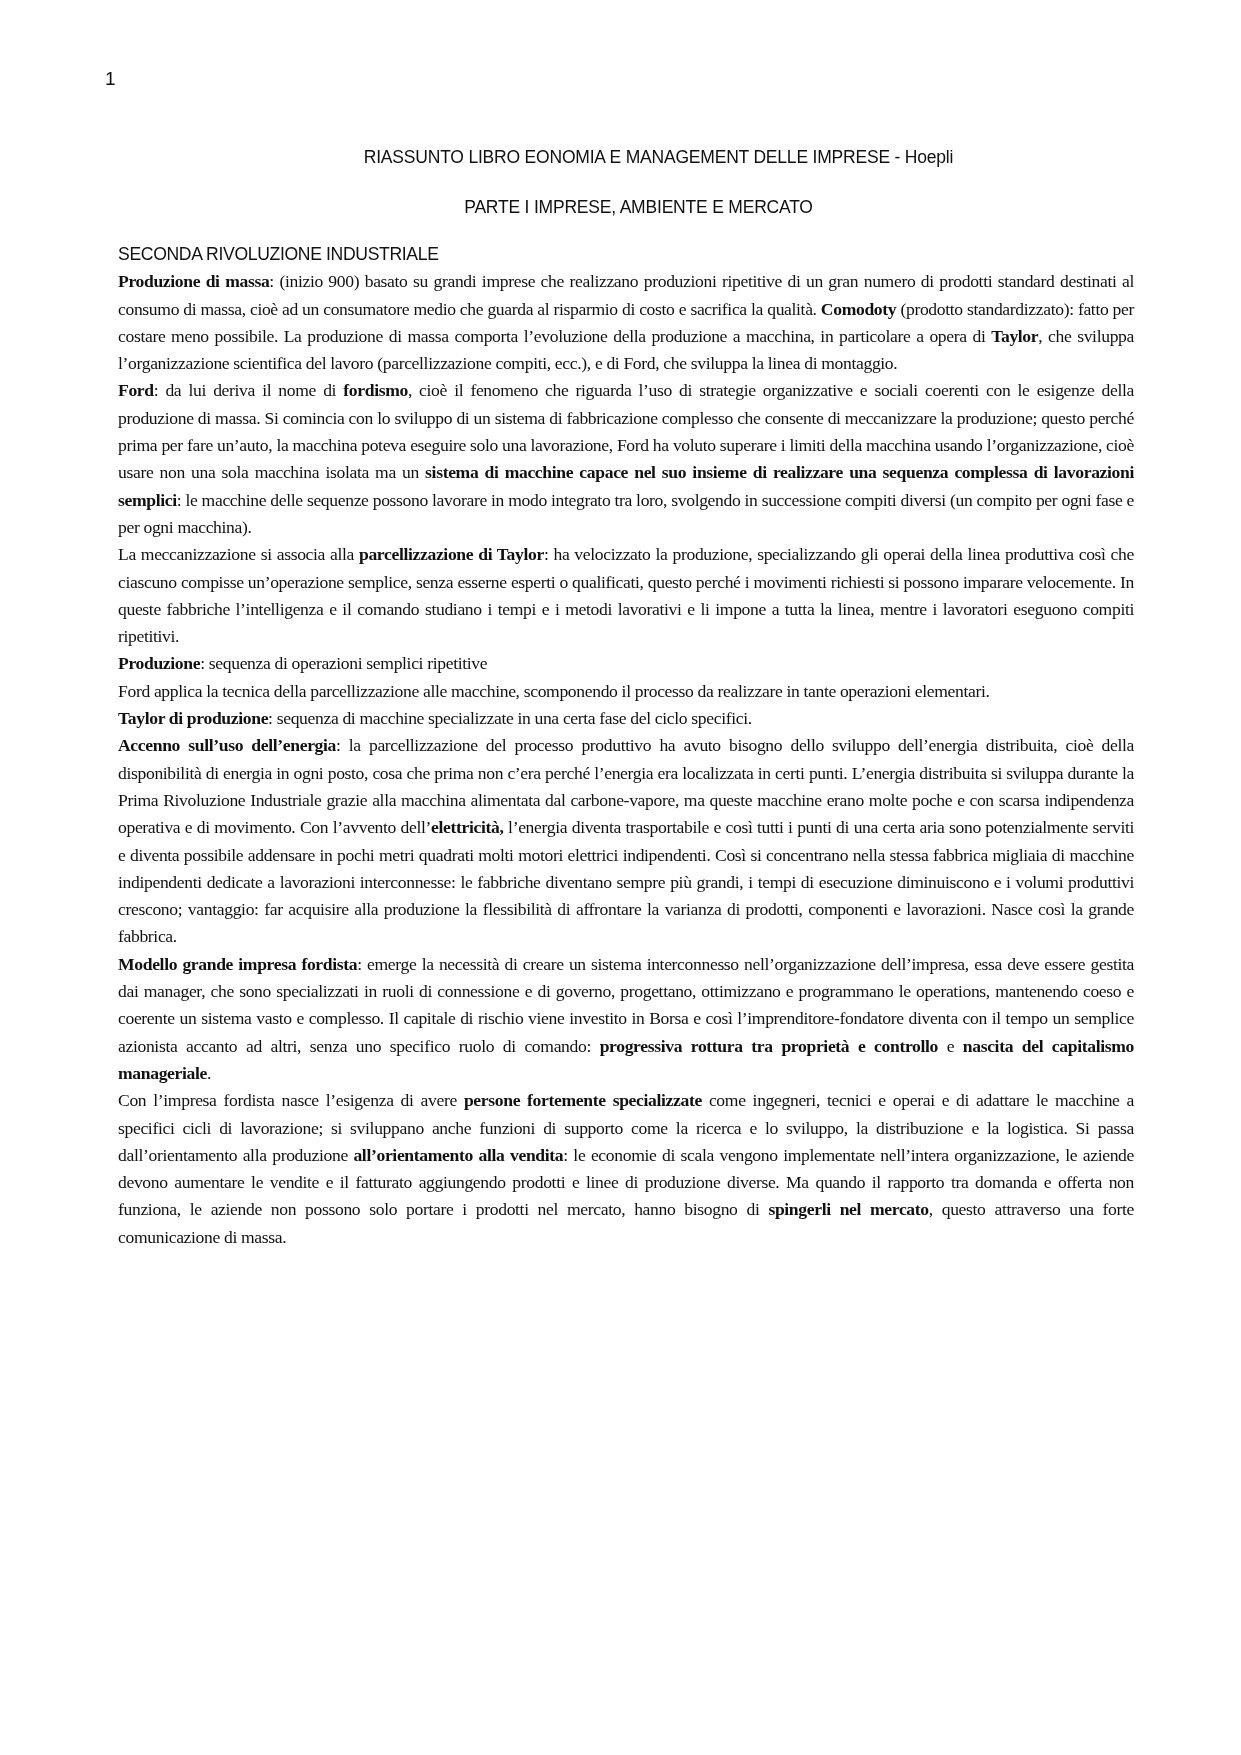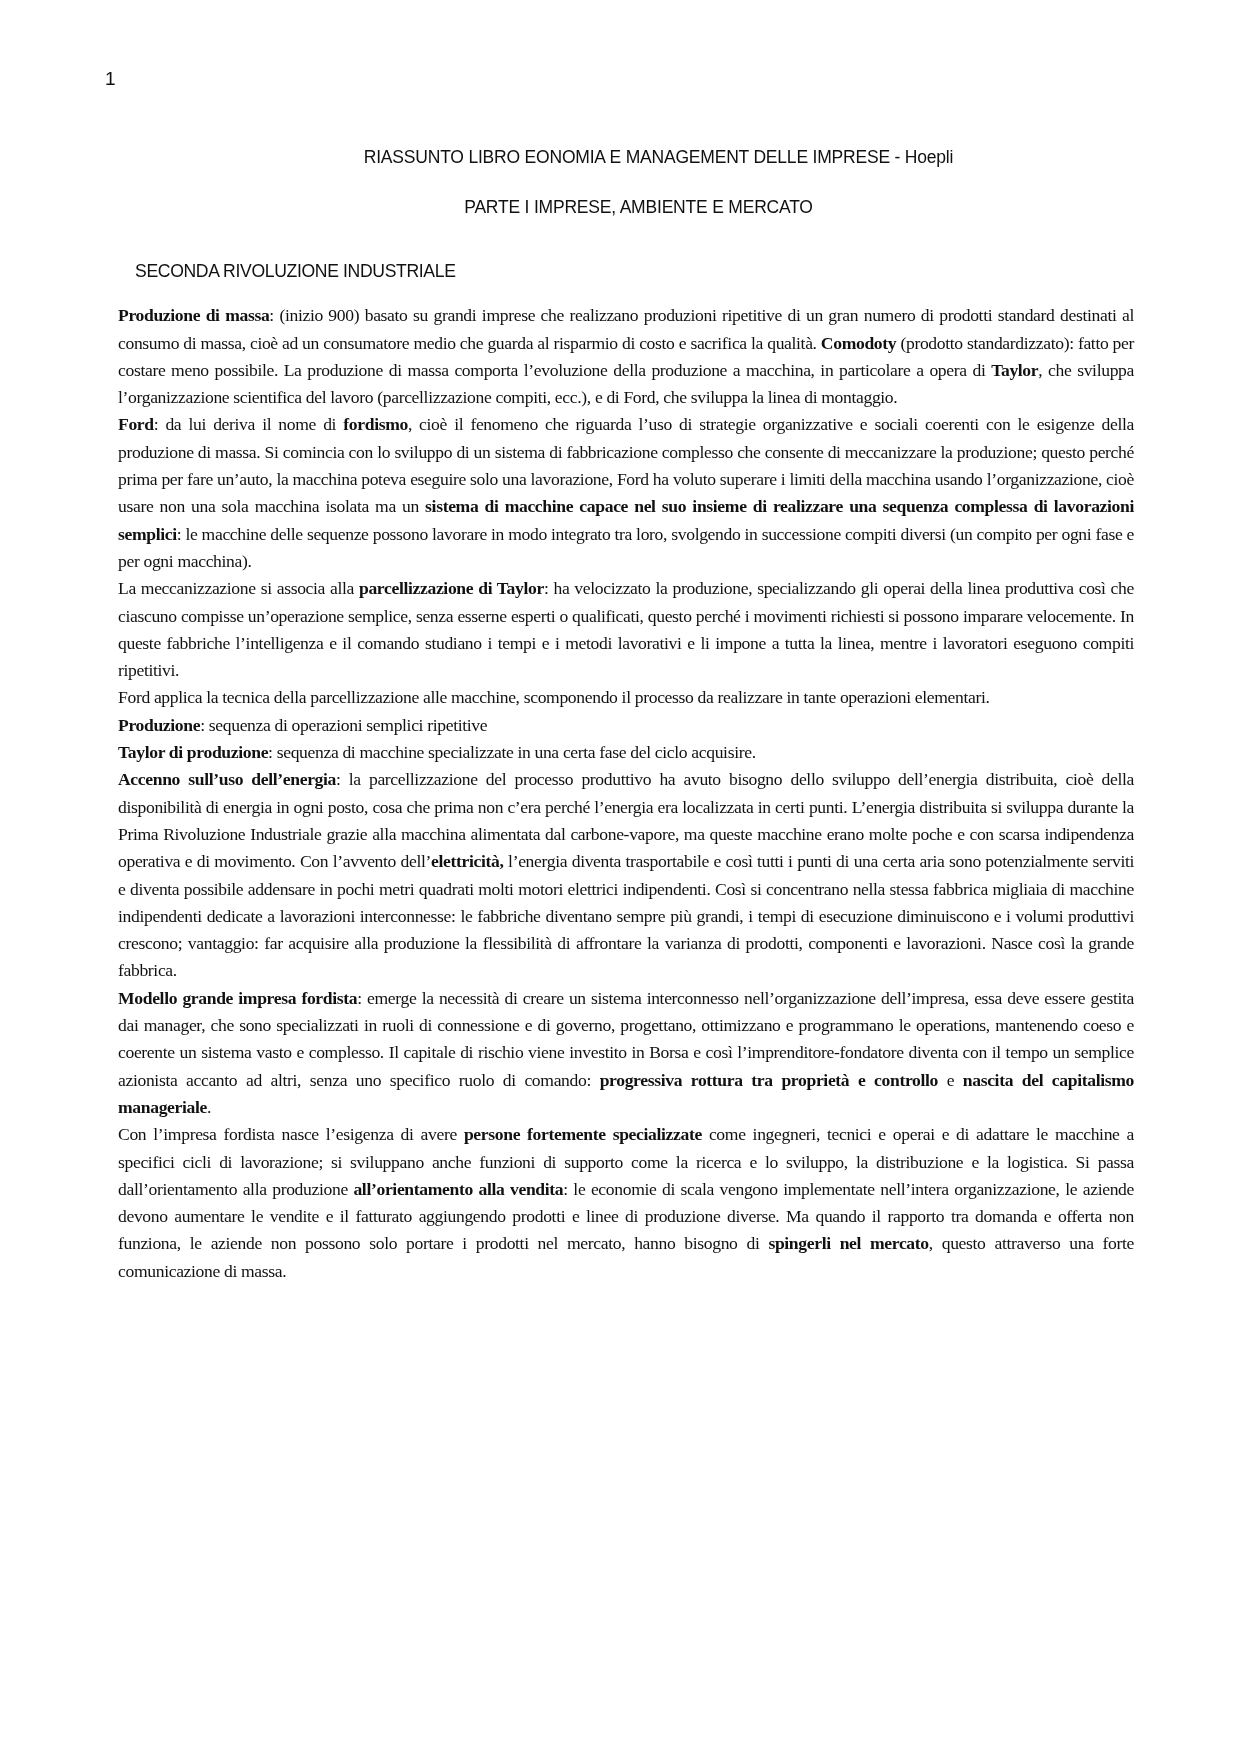--- a/index.html
+++ b/index.html
@@ -50,21 +50,21 @@
     .body-text {
       position: absolute;
       left: 118px;
       top: 241px;
       width: 1016px;
       font-size: 17.6px;
       line-height: 27.3px;
       letter-spacing: -0.35px;
     }
     .section-heading {
-      margin: 17px;
+      margin: 0;
       font-size: 17.6px;
       font-weight: normal;
     }
     .para {
       margin: 0;
       text-align: justify;
       font-family: Liberation Serif, serif;
     }
     .para.left {
       text-align: left;
@@ -87,30 +87,30 @@
   </p>
 
   <p class="para">
     <b>Ford</b><span>: da lui deriva il nome di </span><b>fordismo</b><span>, cioè il fenomeno che riguarda l’uso di strategie organizzative e sociali coerenti con le esigenze della produzione di massa. Si comincia con lo sviluppo di un sistema di fabbricazione complesso che consente di meccanizzare la produzione; questo perché prima per fare un’auto, la macchina poteva eseguire solo una lavorazione, Ford ha voluto superare i limiti della macchina usando l’organizzazione, cioè usare non una sola macchina isolata ma un </span><b>sistema di macchine capace nel suo insieme di realizzare una sequenza complessa di lavorazioni semplici</b><span>: le macchine delle sequenze possono lavorare in modo integrato tra loro, svolgendo in successione compiti diversi (un compito per ogni fase e per ogni macchina).</span>
   </p>
 
   <p class="para">
     <span>La meccanizzazione si associa alla </span><b>parcellizzazione di Taylor</b><span>: ha velocizzato la produzione, specializzando gli operai della linea produttiva così che ciascuno compisse un’operazione semplice, senza esserne esperti o qualificati, questo perché i movimenti richiesti si possono imparare velocemente. In queste fabbriche l’intelligenza e il comando studiano i tempi e i metodi lavorativi e li impone a tutta la linea, mentre i lavoratori eseguono compiti ripetitivi.</span>
   </p>
 
+  <p class="para left">
+    <b>Produzione</b><span>: sequenza di operazioni semplici ripetitive</span>
+  </p>
+
   <p class="para">
     <span>Ford applica la tecnica della parcellizzazione alle macchine, scomponendo il processo da realizzare in tante operazioni elementari.</span>
   </p>
 
   <p class="para left">
-    <b>Produzione</b><span>: sequenza di operazioni semplici ripetitive</span>
-  </p>
-
-  <p class="para left">
-    <b>Taylor di produzione</b><span>: sequenza di macchine specializzate in una certa fase del ciclo acquisire.</span>
+    <b>Taylor di produzione</b><span>: sequenza di macchine specializzate in una certa fase del ciclo specifici.</span>
   </p>
 
   <p class="para">
     <b>Accenno sull’uso dell’energia</b><span>: la parcellizzazione del processo produttivo ha avuto bisogno dello sviluppo dell’energia distribuita, cioè della disponibilità di energia in ogni posto, cosa che prima non c’era perché l’energia era localizzata in certi punti. L’energia distribuita si sviluppa durante la Prima Rivoluzione Industriale grazie alla macchina alimentata dal carbone-vapore, ma queste macchine erano molte poche e con scarsa indipendenza operativa e di movimento. Con l’avvento dell’</span><b>elettricità,</b><span> l’energia diventa trasportabile e così tutti i punti di una certa aria sono potenzialmente serviti e diventa possibile addensare in pochi metri quadrati molti motori elettrici indipendenti. Così si concentrano nella stessa fabbrica migliaia di macchine indipendenti dedicate a lavorazioni interconnesse: le fabbriche diventano sempre più grandi, i tempi di esecuzione diminuiscono e i volumi produttivi crescono; vantaggio: far acquisire alla produzione la flessibilità di affrontare la varianza di prodotti, componenti e lavorazioni. Nasce così la grande fabbrica.</span>
   </p>
 
   <p class="para">
     <b>Modello grande impresa fordista</b><span>: emerge la necessità di creare un sistema interconnesso nell’organizzazione dell’impresa, essa deve essere gestita dai manager, che sono specializzati in ruoli di connessione e di governo, progettano, ottimizzano e programmano le operations, mantenendo coeso e coerente un sistema vasto e complesso. Il capitale di rischio viene investito in Borsa e così l’imprenditore-fondatore diventa con il tempo un semplice azionista accanto ad altri, senza uno specifico ruolo di comando: </span><b>progressiva rottura tra proprietà e controllo</b><span> e </span><b>nascita del capitalismo manageriale</b><span>.</span>
   </p>
 

